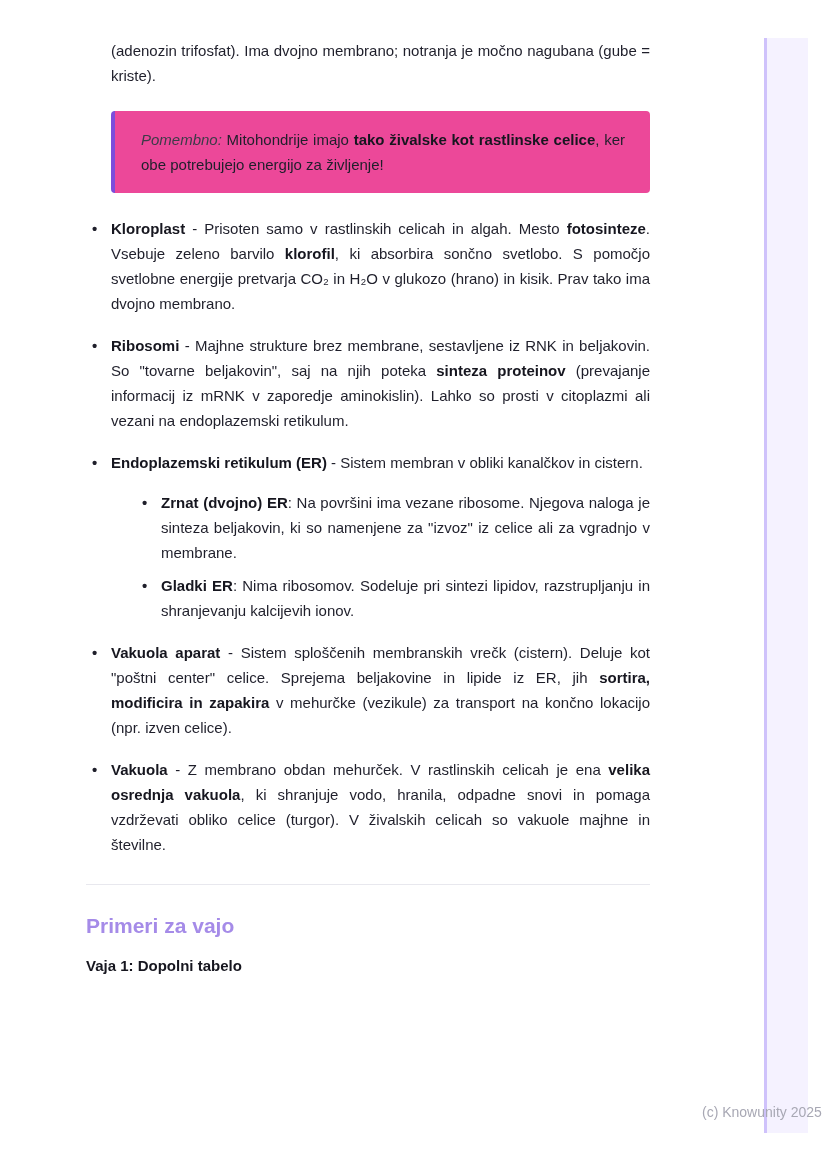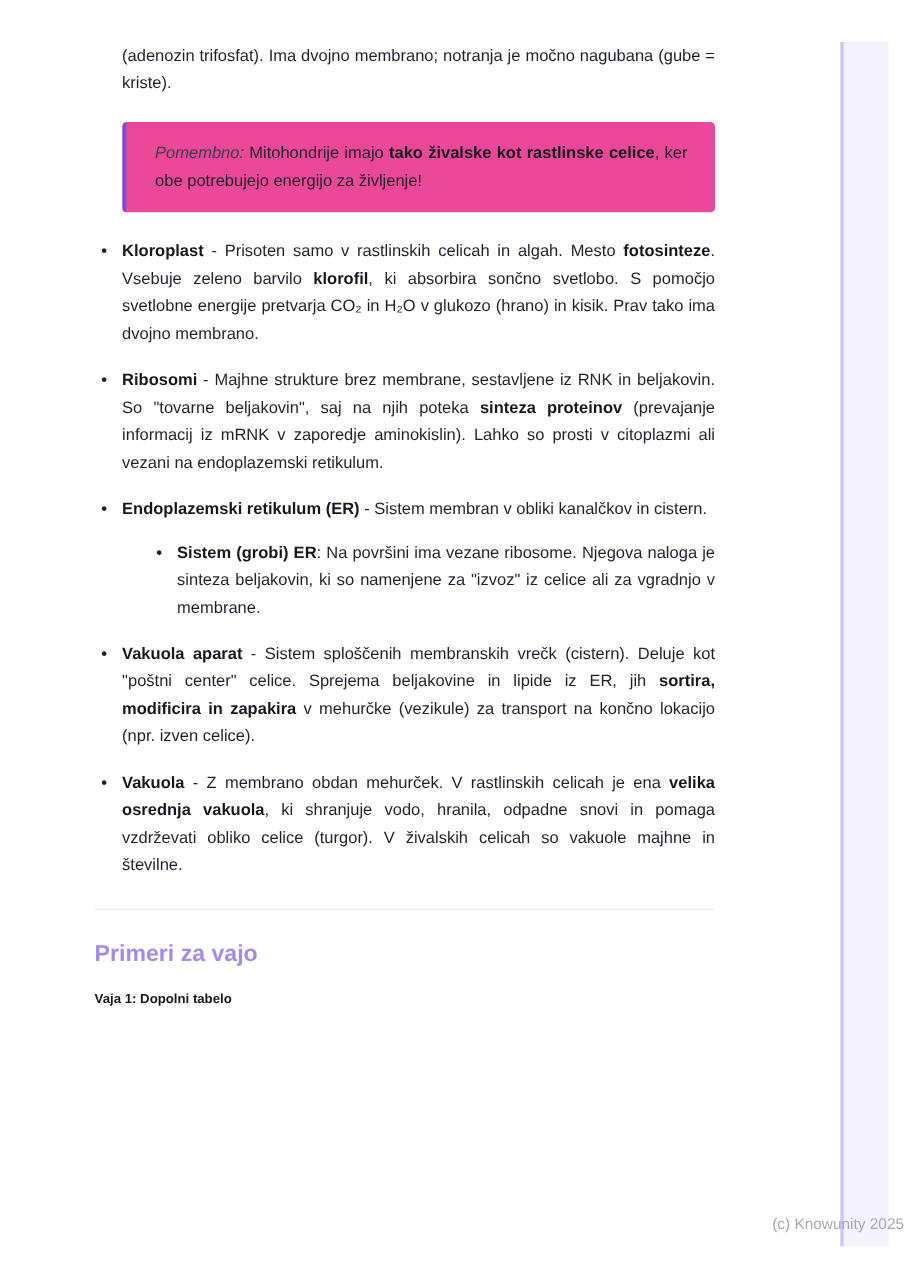--- a/index.html
+++ b/index.html
@@ -15,41 +15,42 @@
   .callout em { color:#3c3c48; }
   ul { list-style:none; margin:0; padding:0; }
   ul.main { margin-top:23px; }
   ul.main > li { position:relative; padding-left:25px; margin-bottom:17px; text-align:justify; }
   ul.main > li::before, ul.sub > li::before { content:"\2022"; position:absolute; left:6px; top:0; font-weight:bold; color:#1f1f2b; }
   ul.sub { margin:15px 0 0 0; }
   ul.sub > li { position:relative; padding-left:25px; margin-left:25px; margin-bottom:8px; }
   b { font-weight:bold; color:#16161f; }
   hr.divider { border:0; border-top:1px solid #e8e8ee; margin:27px 0 0 0; width:564px; }
   h2.section { margin:26px 0 0 0; font-size:21px; line-height:30px; color:#a58be8; font-weight:bold; }
-  h3.exercise { margin:14px 0 0 0; font-size:12px; line-height:22px; font-weight:bold; color:#16161f; }
+  h3.exercise { margin:14px 0 0 0; font-size:15px; line-height:22px; font-weight:bold; color:#16161f; }
   .side-panel { position:absolute; left:748px; top:38px; width:44px; height:1095px;
                 background:#f5f2ff; border-left:3px solid #cfc2fb; box-sizing:border-box; }
   .footer { position:absolute; left:686px; top:1104px; font-size:14px; color:#a8a8b4; }
 </style>
 </head>
 <body>
 
 <div class="page">
   <div class="content">
     <p class="intro">(adenozin trifosfat). Ima dvojno membrano; notranja je močno nagubana (gube = kriste).</p>
 
     <div class="callout">
       <p><em>Pomembno:</em><span> Mitohondrije imajo </span><b>tako živalske kot rastlinske celice</b><span>, ker obe potrebujejo energijo za življenje!</span></p>
     </div>
 
     <ul class="main" id="organelle-list">
         <li><b>Kloroplast</b><span> - Prisoten samo v rastlinskih celicah in algah. Mesto </span><b>fotosinteze</b><span>. Vsebuje zeleno barvilo </span><b>klorofil</b><span>, ki absorbira sončno svetlobo. S pomočjo svetlobne energije pretvarja CO₂ in H₂O v glukozo (hrano) in kisik. Prav tako ima dvojno membrano.</span></li>
         <li><b>Ribosomi</b><span> - Majhne strukture brez membrane, sestavljene iz RNK in beljakovin. So "tovarne beljakovin", saj na njih poteka </span><b>sinteza proteinov</b><span> (prevajanje informacij iz mRNK v zaporedje aminokislin). Lahko so prosti v citoplazmi ali vezani na endoplazemski retikulum.</span></li>
         <li><b>Endoplazemski retikulum (ER)</b><span> - Sistem membran v obliki kanalčkov in cistern.</span><ul class="sub">
-            <li><b>Sistem (grobi) ER</b><span>: Na površini ima vezane ribosome. Njegova naloga je sinteza beljakovin, ki so namenjene za "izvoz" iz celice ali za vgradnjo v membrane.</span></li>
+            <li><b>Zrnat (dvojno) ER</b><span>: Na površini ima vezane ribosome. Njegova naloga je sinteza beljakovin, ki so namenjene za "izvoz" iz celice ali za vgradnjo v membrane.</span></li>
+            <li><b>Gladki ER</b><span>: Nima ribosomov. Sodeluje pri sintezi lipidov, razstrupljanju in shranjevanju kalcijevih ionov.</span></li>
           </ul></li>
         <li><b>Vakuola aparat</b><span> - Sistem sploščenih membranskih vrečk (cistern). Deluje kot "poštni center" celice. Sprejema beljakovine in lipide iz ER, jih </span><b>sortira, modificira in zapakira</b><span> v mehurčke (vezikule) za transport na končno lokacijo (npr. izven celice).</span></li>
         <li><b>Vakuola</b><span> - Z membrano obdan mehurček. V rastlinskih celicah je ena </span><b>velika osrednja vakuola</b><span>, ki shranjuje vodo, hranila, odpadne snovi in pomaga vzdrževati obliko celice (turgor). V živalskih celicah so vakuole majhne in številne.</span></li>
       </ul>
 
     <hr class="divider">
     <h2 class="section">Primeri za vajo</h2>
     <h3 class="exercise">Vaja 1: Dopolni tabelo</h3>
   </div>
 

